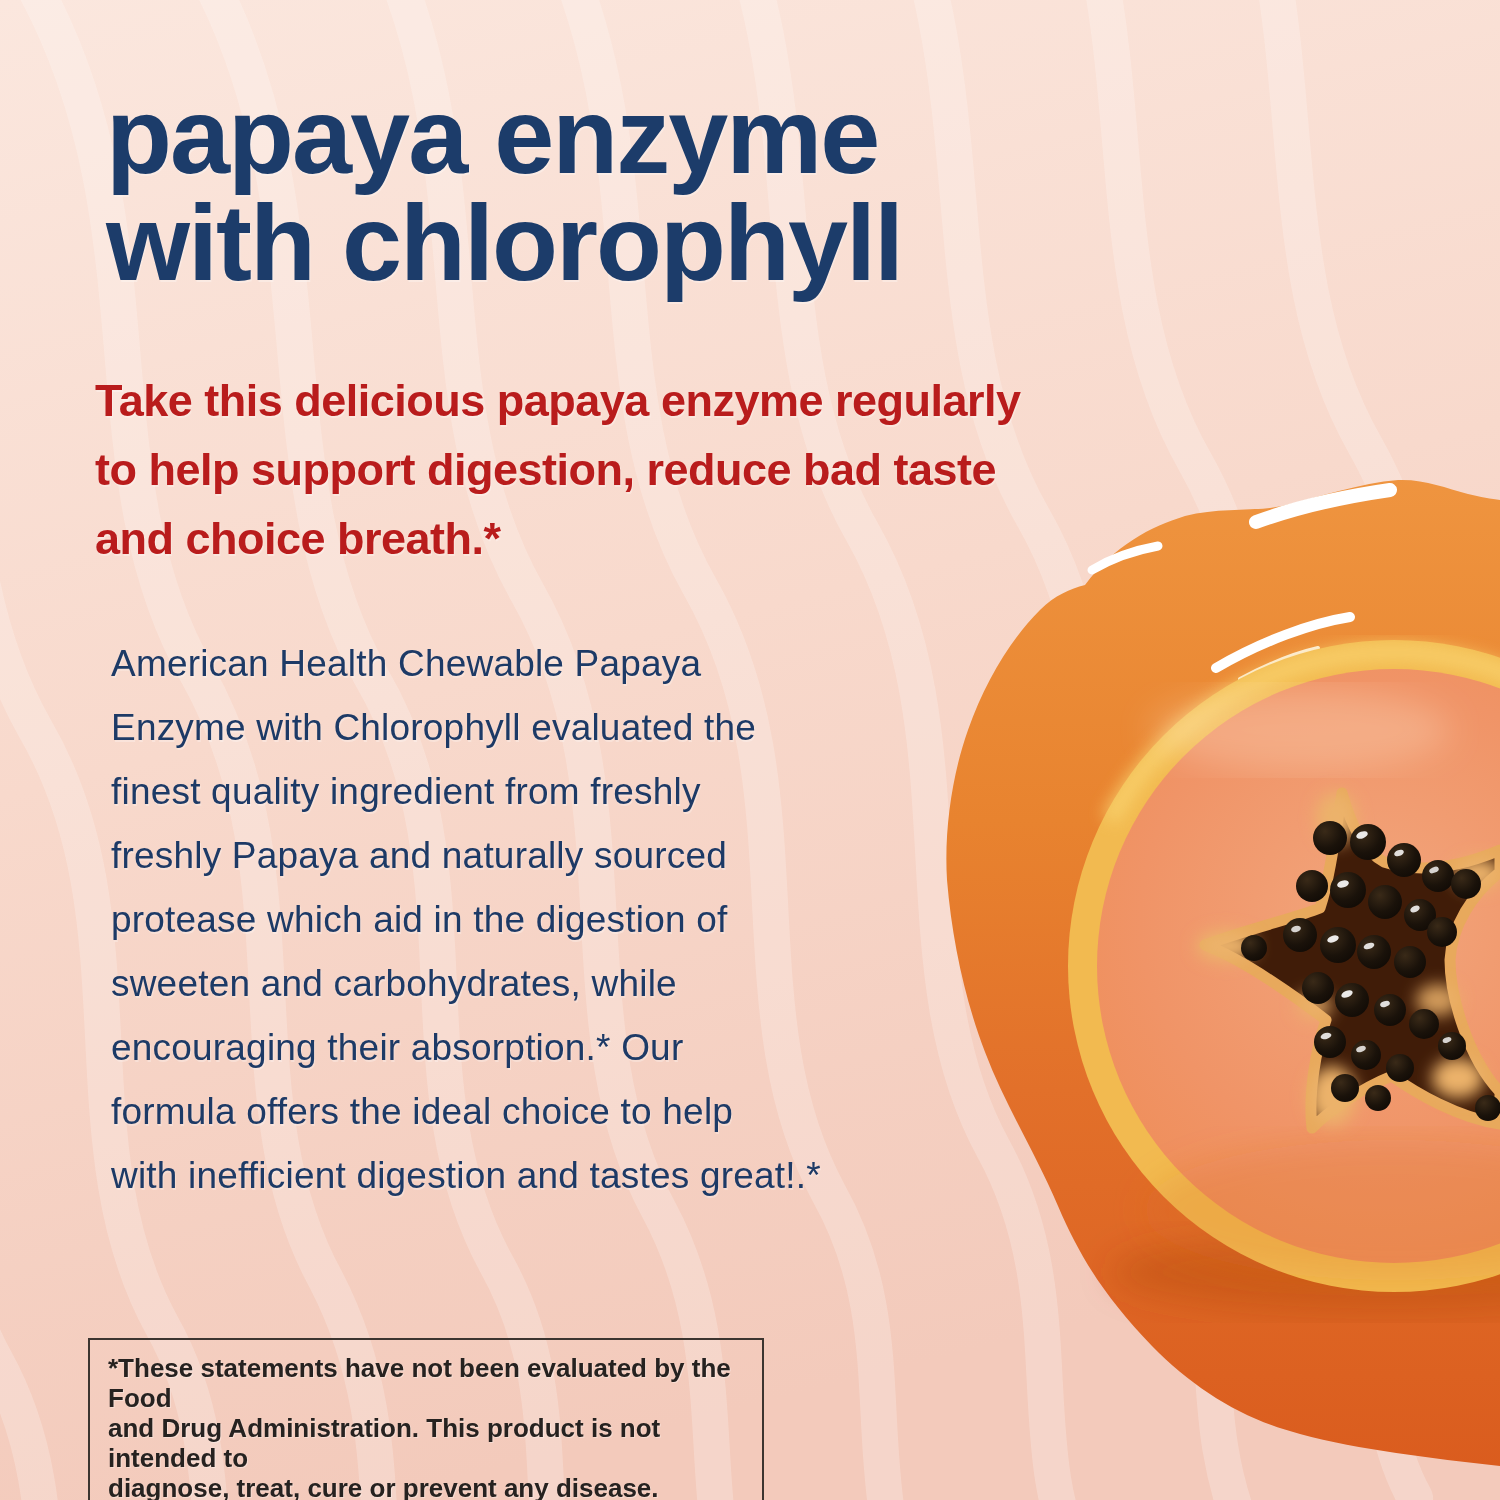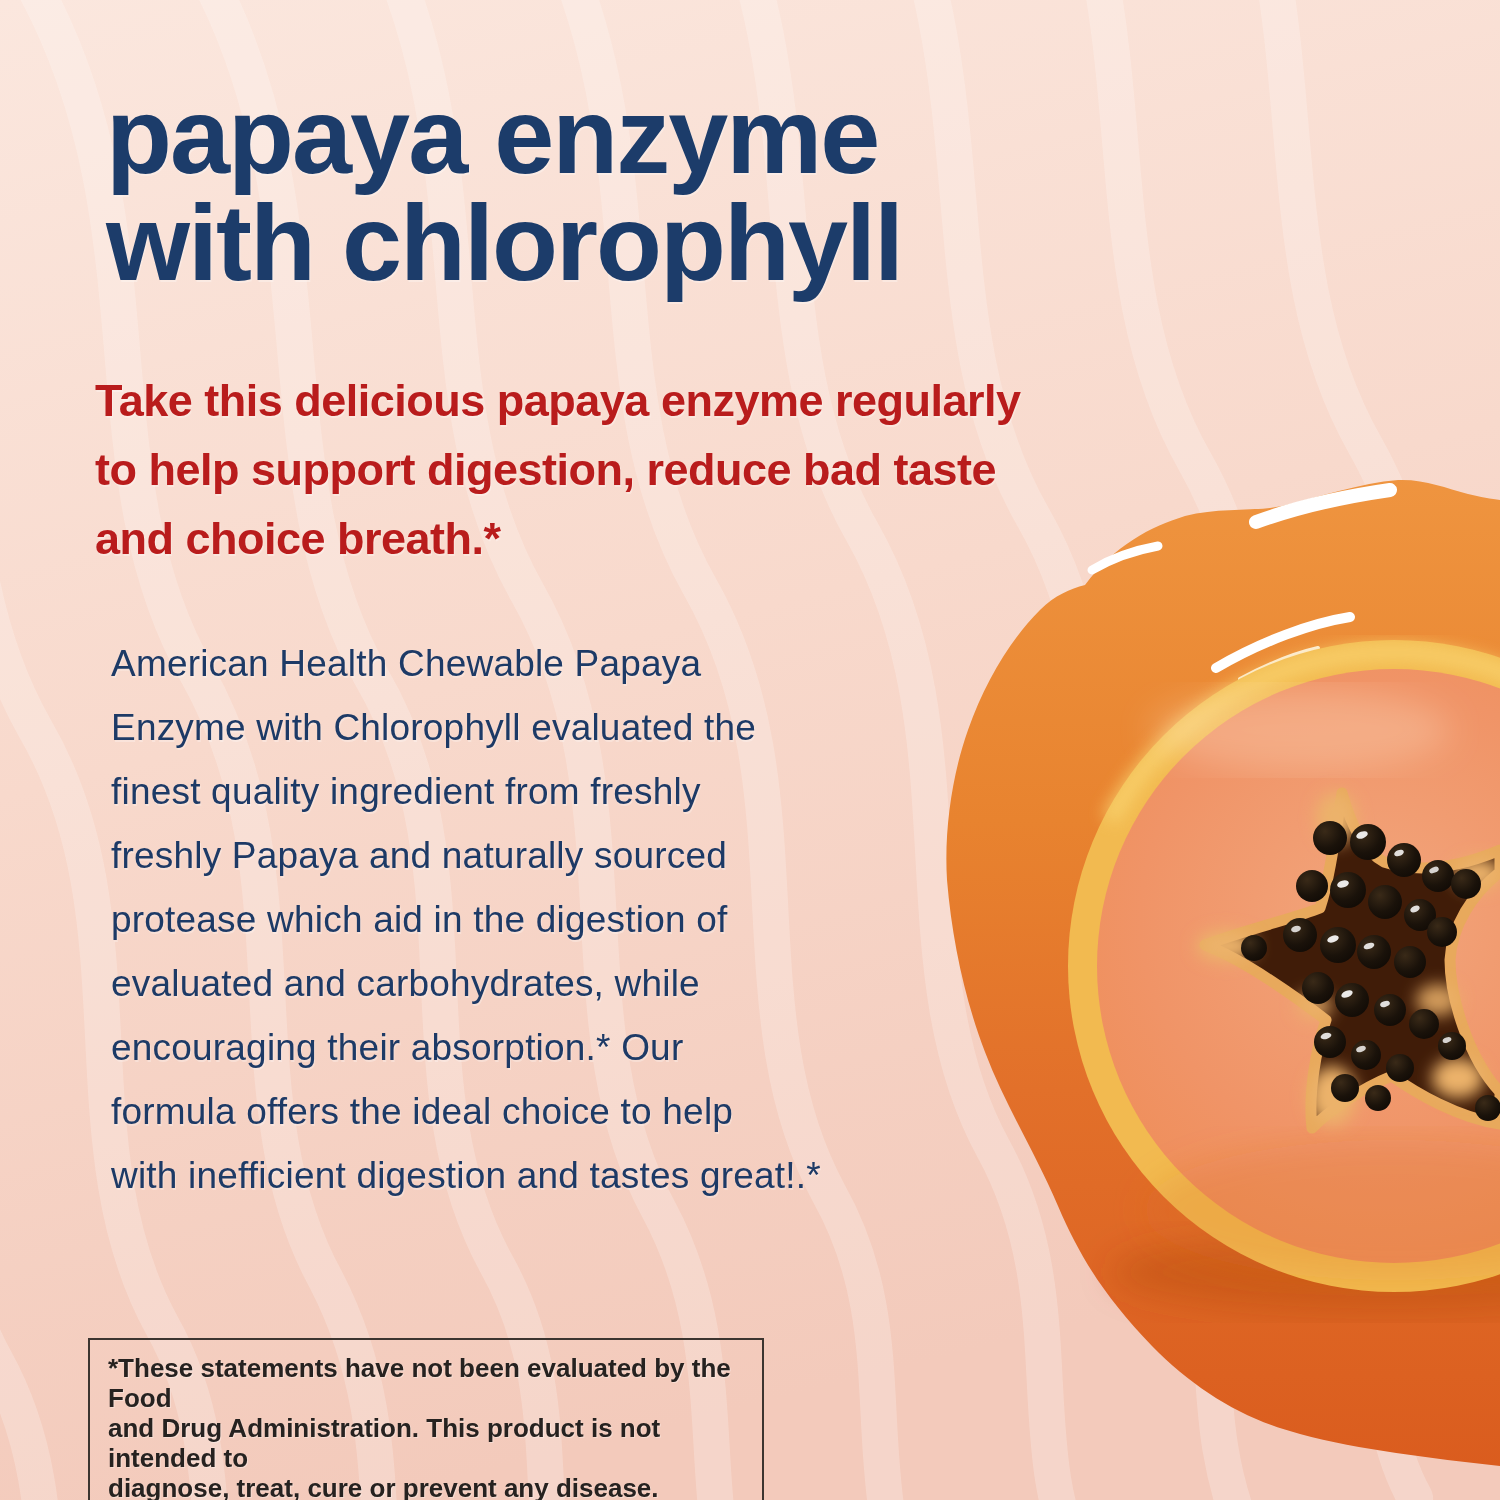--- a/index.html
+++ b/index.html
@@ -208,21 +208,21 @@
     <div>to help support digestion, reduce bad taste</div>
     <div>and choice breath.*</div>
   </div>
 
   <div class="description">
     <div>American Health Chewable Papaya</div>
     <div>Enzyme with Chlorophyll evaluated the</div>
     <div>finest quality ingredient from freshly</div>
     <div>freshly Papaya and naturally sourced</div>
     <div>protease which aid in the digestion of</div>
-    <div>evaluated and carbohydrates, while</div>
+    <div>sweeten and carbohydrates, while</div>
     <div>encouraging their absorption.* Our</div>
     <div>formula offers the ideal choice to help</div>
     <div>with inefficient digestion and tastes great!.*</div>
   </div>
 
   <div class="disclaimer">
     <div>*These statements have not been evaluated by the Food</div>
     <div>and Drug Administration. This product is not intended to</div>
     <div>diagnose, treat, cure or prevent any disease.</div>
   </div>

